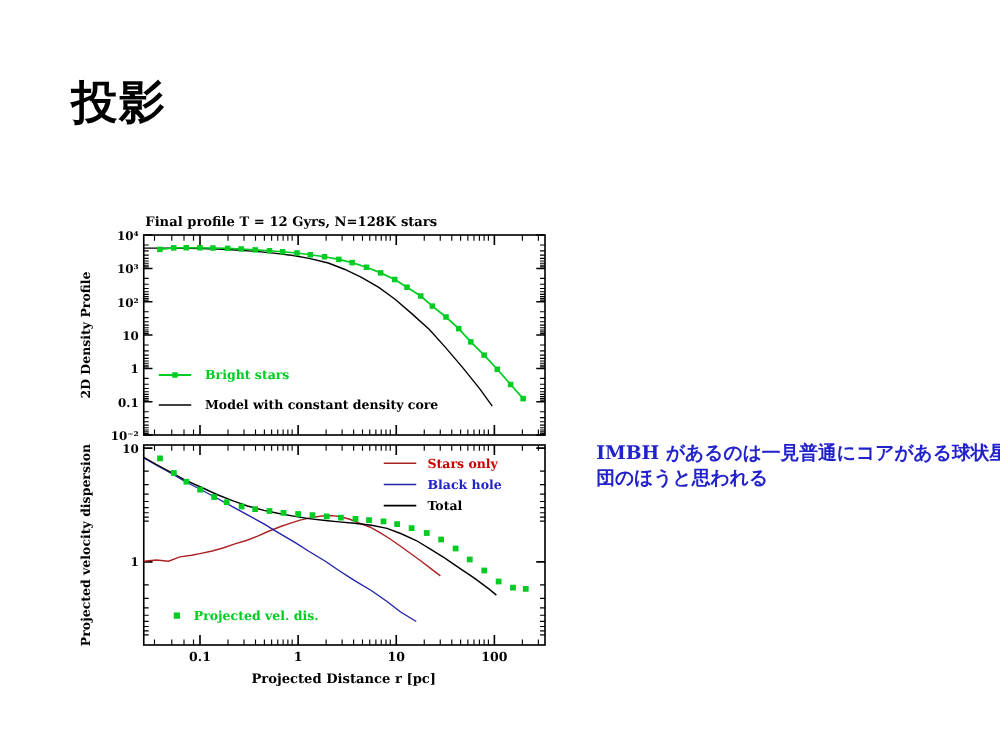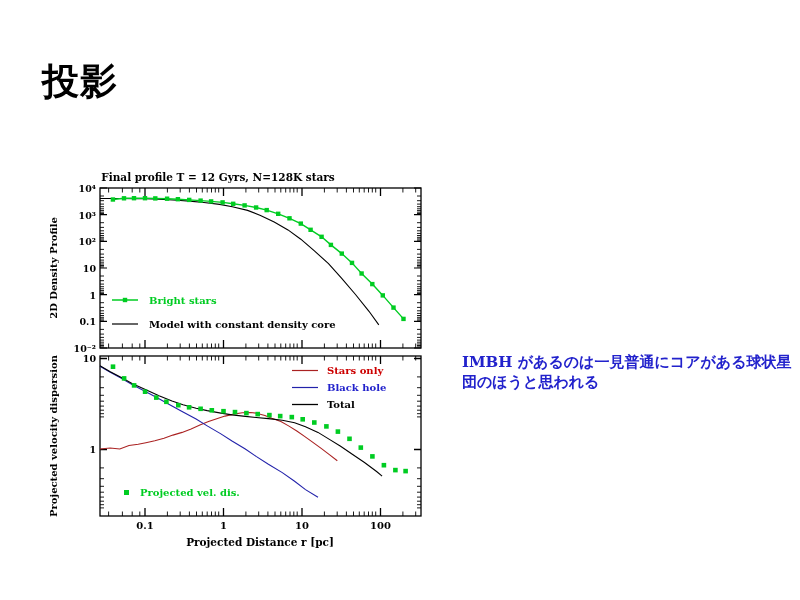--- a/index.html
+++ b/index.html
@@ -9,21 +9,21 @@
   }
   body {
     width: 800px;
     height: 600px;
     position: relative;
     font-family: "Liberation Sans", sans-serif;
     overflow: hidden;
   }
   .slide {
     position: absolute;
-    left: 0; top: 0;
+    left: 15px; top: 0;
     width: 744px;
     height: 600px;
     background: #ffffff;
   }
   .slide-title {
     position: absolute;
     left: 42px;
     top: 62px;
     font-family: "DejaVu Sans", sans-serif;
     font-size: 37px;

